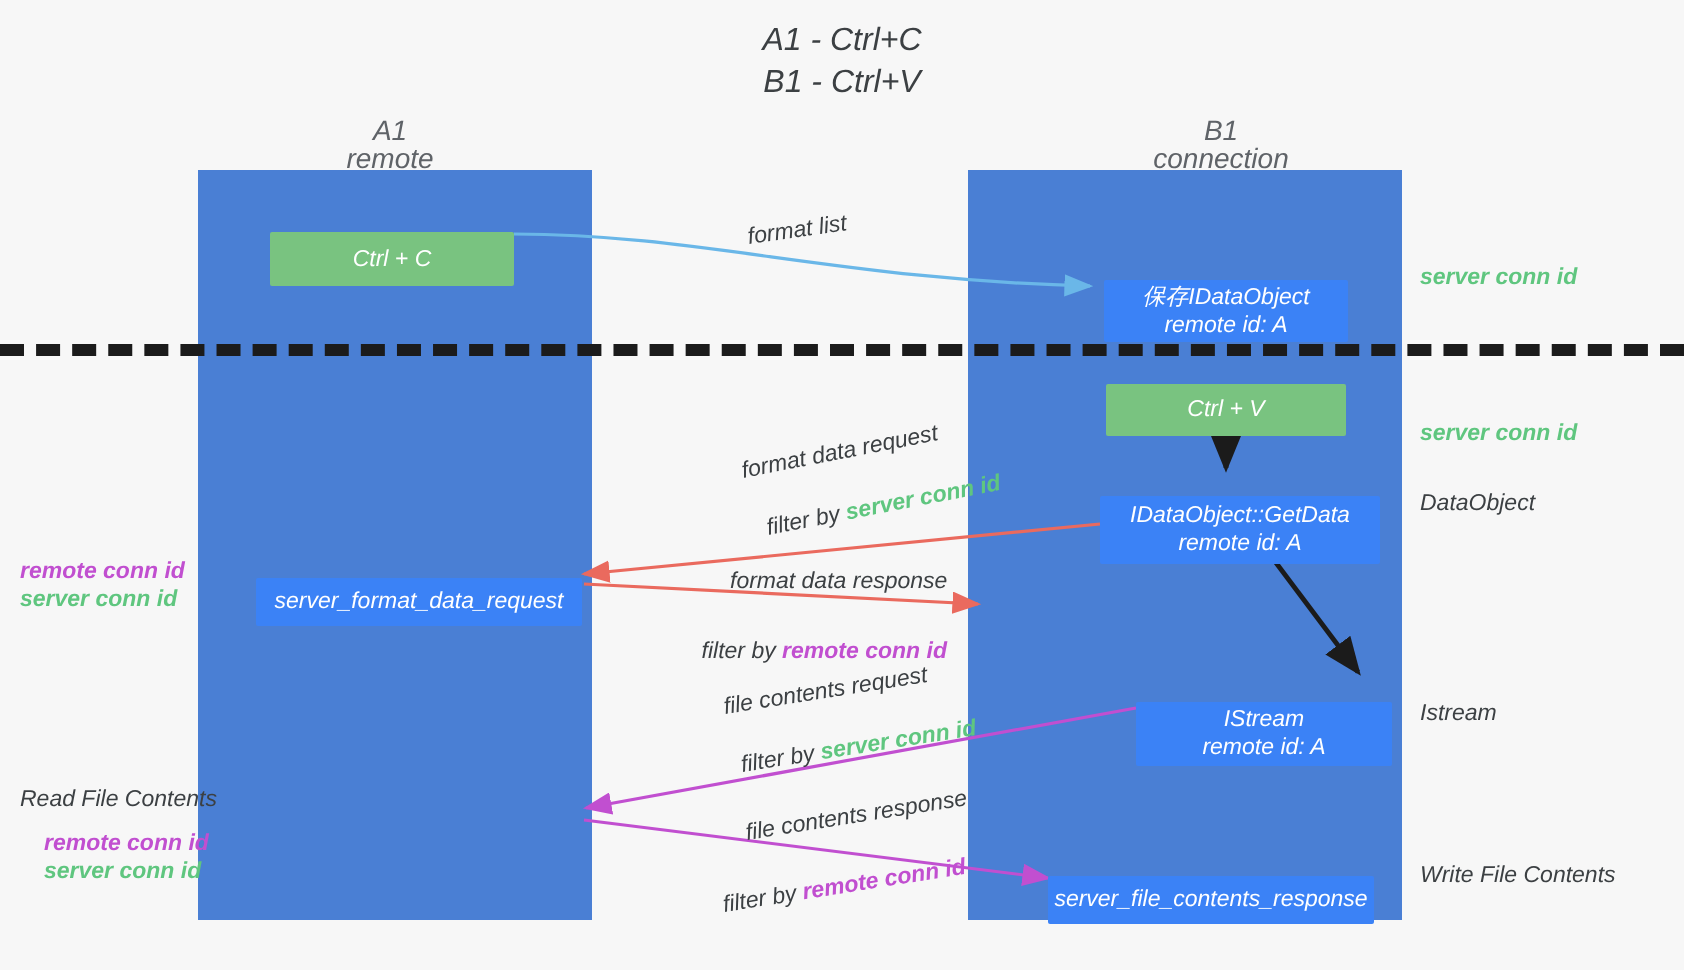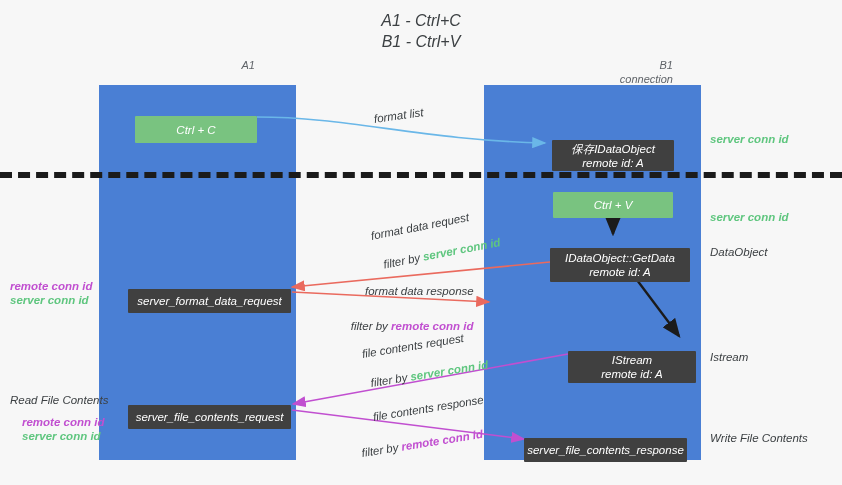--- a/index.html
+++ b/index.html
@@ -37,22 +37,22 @@
     text-align: center;
     font-size: 16px;
     line-height: 21px;
     color: #3c4043;
     white-space: pre;
   }
 
   
   .lane-head {
     position: absolute;
-    text-align: right;
-    font-size: 11px;
+    text-align: center;
+    font-size: 14px;
     line-height: 14px;
     color: #5f6368;
   }
 
   
   .lane {
     position: absolute;
     background: #4a7fd4;
   }
 
@@ -65,21 +65,21 @@
     align-items: center;
     justify-content: center;
     font-size: 11.5px;
     line-height: 14px;
     color: #ffffff;
     text-align: center;
     white-space: pre;
     border-radius: 1px;
     margin-top: 12px;
   }
-  .node.orange { background: #404040; }
+  .node.orange { background: #3b82f6; }
   .node.green  { background: #79c380; }
 
   
   .lbl {
     position: absolute;
     font-size: 11.5px;
     line-height: 14px;
     white-space: pre;
   }
   .lbl.dark    { color: #3c4043; }
@@ -102,20 +102,21 @@
 </head>
 <body>
 
 <div id="stage">
 
   <div class="title">A1 - Ctrl+C
 B1 - Ctrl+V</div>
 
   <div class="lane-head" style="left:135px; top:58px; width:120px;">
     <div>A1</div>
+    <div>remote</div>
   </div>
   <div class="lane-head" style="left:548px; top:58px; width:125px;">
     <div>B1</div>
     <div>connection</div>
   </div>
 
   <div class="lane" style="left:99px; top:85px; width:197px; height:375px;"></div>
   <div class="lane" style="left:484px; top:85px; width:217px; height:375px;"></div>
 
   <svg class="wires" viewBox="0 0 842 485">
@@ -172,23 +173,20 @@
   <div class="node orange" style="left:128px; top:277px; width:163px; height:24px;">
     <span>server_format_data_request</span>
   </div>
 
 
   <div class="node orange" style="left:568px; top:339px; width:128px; height:32px;">
     <span>IStream</span>
     <span>remote id: A</span>
   </div>
 
-  <div class="node orange" style="left:128px; top:393px; width:163px; height:24px;">
-    <span>server_file_contents_request</span>
-  </div>
 
   <div class="node orange" style="left:524px; top:426px; width:163px; height:24px;">
     <span>server_file_contents_response</span>
   </div>
 
   <div class="lbl dark rot-a" style="left:374px; top:112px;">format list</div>
 
   <div class="lbl dark rot-b" style="left:371px; top:229px;">format data request</div>
   <div class="lbl rot-b" style="left:371px; top:246px;">
     <span class="lbl dark" style="position:static;">filter by </span><span class="lbl green" style="position:static;">server conn id</span>

